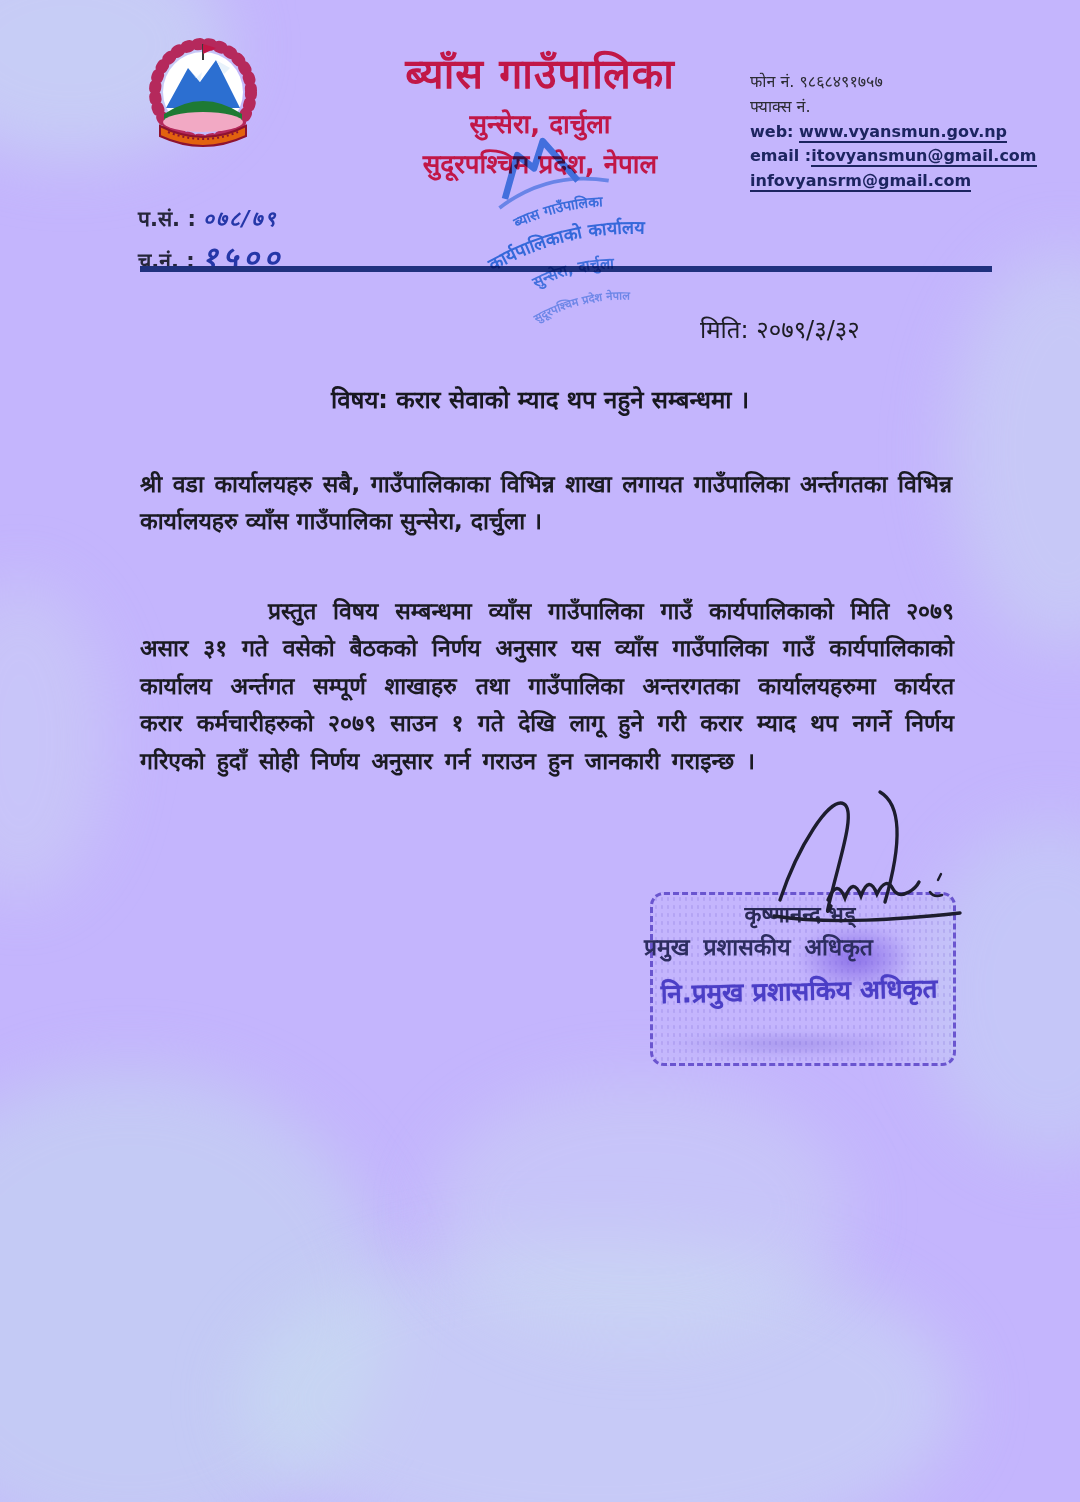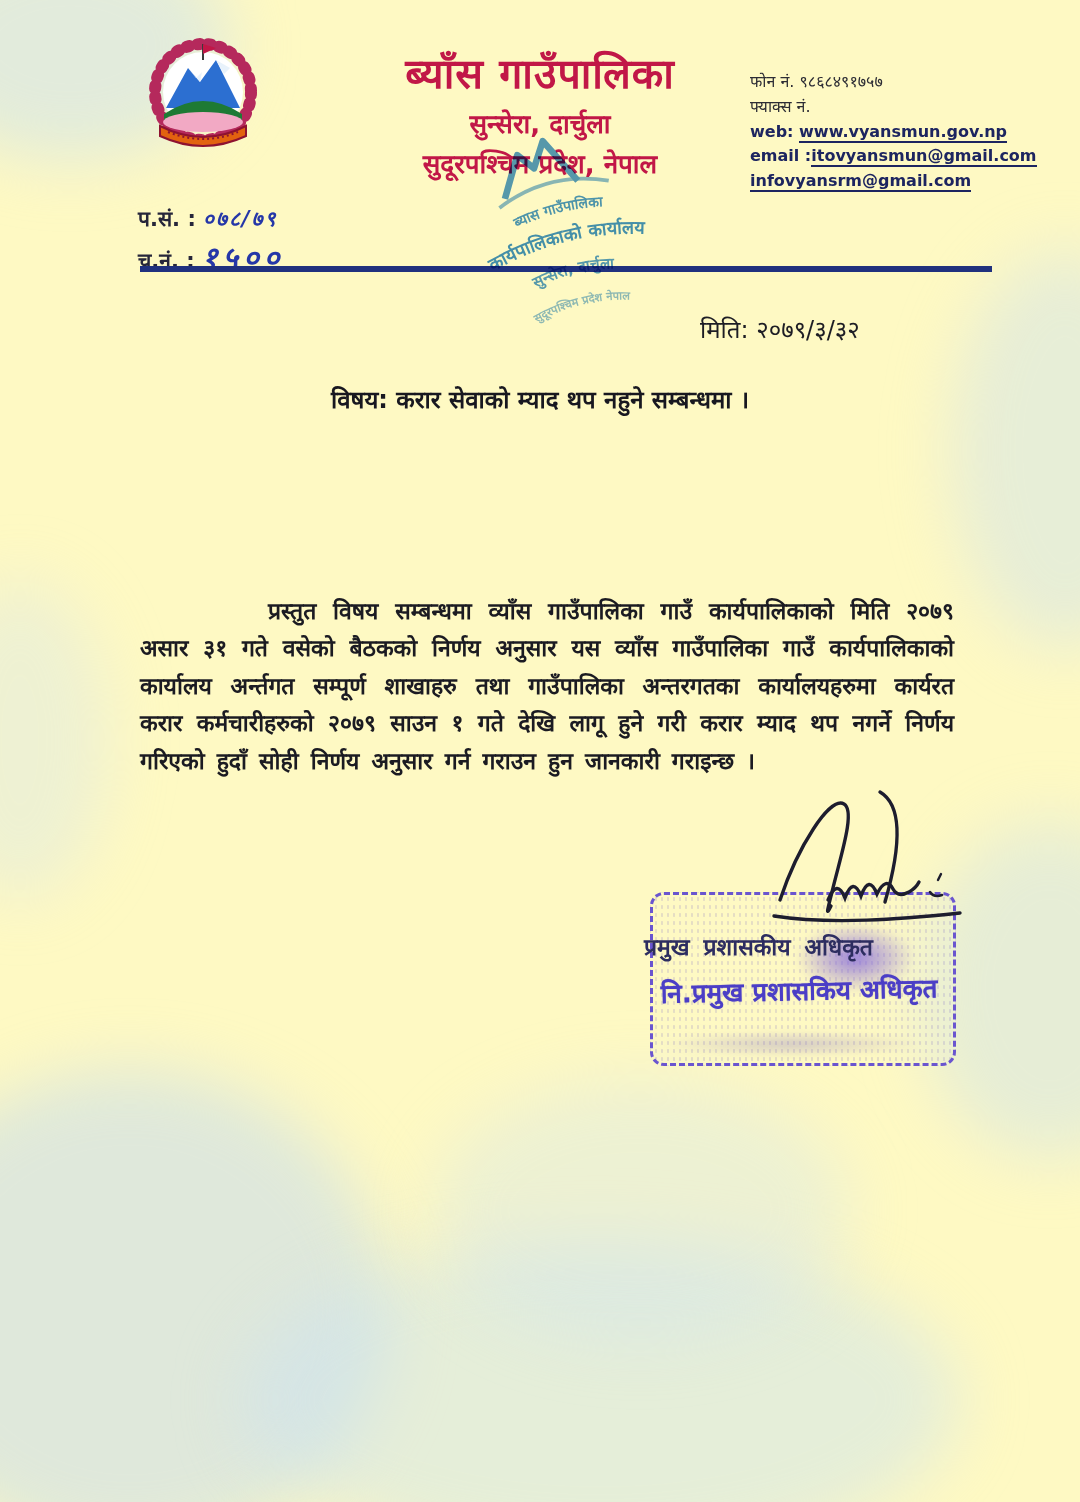--- a/index.html
+++ b/index.html
@@ -1,20 +1,20 @@
 <!DOCTYPE html>
 <html><head>
 <meta charset="utf-8">
 <style>
   html,body{margin:0;padding:0;background:#8a8a8a;}
   .paper{
     position:relative;
     width:1080px;height:1502px;
     margin:0 auto;
-    background:#fef9c3;
+    background:#c4b5fd;
     overflow:hidden;
     font-family:"DejaVu Sans", sans-serif;
     color:#1d1d24;
   }
   .blotch{position:absolute;border-radius:50%;filter:blur(32px);pointer-events:none;}
   .b1{left:-90px;top:-70px;width:320px;height:230px;background:rgba(203,224,240,.55);}
   .b2{left:950px;top:250px;width:230px;height:400px;background:rgba(203,224,240,.45);}
   .b3{left:920px;top:820px;width:260px;height:340px;background:rgba(198,221,240,.42);}
   .b4{left:-130px;top:1070px;width:520px;height:480px;background:rgba(196,219,238,.55);}
   .b5{left:240px;top:1240px;width:720px;height:320px;background:rgba(203,225,241,.48);}
@@ -157,28 +157,30 @@
       <textPath href="#arc4" startOffset="50%" text-anchor="middle">सुदूरपश्चिम प्रदेश नेपाल</textPath>
     </text>
   </svg>
 
   <div class="dateline">
     <span>मिति: </span><span>२०७९/३/३२</span>
   </div>
 
   <div class="subject">विषय: करार सेवाको म्याद थप नहुने सम्बन्धमा ।</div>
 
+  <div class="addressee">श्री वडा कार्यालयहरु सबै, गाउँपालिकाका विभिन्न शाखा लगायत गाउँपालिका अर्न्तगतका विभिन्न कार्यालयहरु व्याँस गाउँपालिका सुन्सेरा, दार्चुला ।</div>
 
   <div class="bodypara">प्रस्तुत विषय सम्बन्धमा व्याँस गाउँपालिका गाउँ कार्यपालिकाको मिति २०७९ असार ३१ गते वसेको बैठकको निर्णय अनुसार यस व्याँस गाउँपालिका गाउँ कार्यपालिकाको कार्यालय अर्न्तगत सम्पूर्ण शाखाहरु तथा गाउँपालिका अन्तरगतका कार्यालयहरुमा कार्यरत करार कर्मचारीहरुको २०७९ साउन १ गते देखि लागू हुने गरी करार म्याद थप नगर्ने निर्णय गरिएको हुदाँ सोही निर्णय अनुसार गर्न गराउन हुन जानकारी गराइन्छ ।</div>
 
   <div class="stampbox">
     <div class="smudge"></div>
     <div class="smudge2"></div>
   </div>
 
+  <div class="sig-name">कृष्णानन्द भड्</div>
   <div class="sig-title">प्रमुख प्रशासकीय अधिकृत</div>
   <div class="sig-stamp-title">नि.प्रमुख प्रशासकिय अधिकृत</div>
 
   <svg class="signature" viewBox="0 0 240 145">
     <g fill="none" stroke="#1d1d2e" stroke-width="3.4" stroke-linecap="round">
       <path d="M 28,112 C 46,58 78,8 92,16 C 104,23 88,70 80,104 C 76,120 73,130 79,118"></path>
       <path d="M 128,4 C 152,18 148,62 133,114"></path>
       <path d="M 76,112 q 9,-22 17,-2 q 8,-22 16,-2 q 8,-22 16,-2 q 9,-18 16,-5 q 5,9 16,3 q 7,-4 10,-10"></path>
       <path d="M 178,104 q 4,6 12,3" stroke-width="2.6"></path>
       <path d="M 186,92 l 3,-6" stroke-width="2.4"></path>

